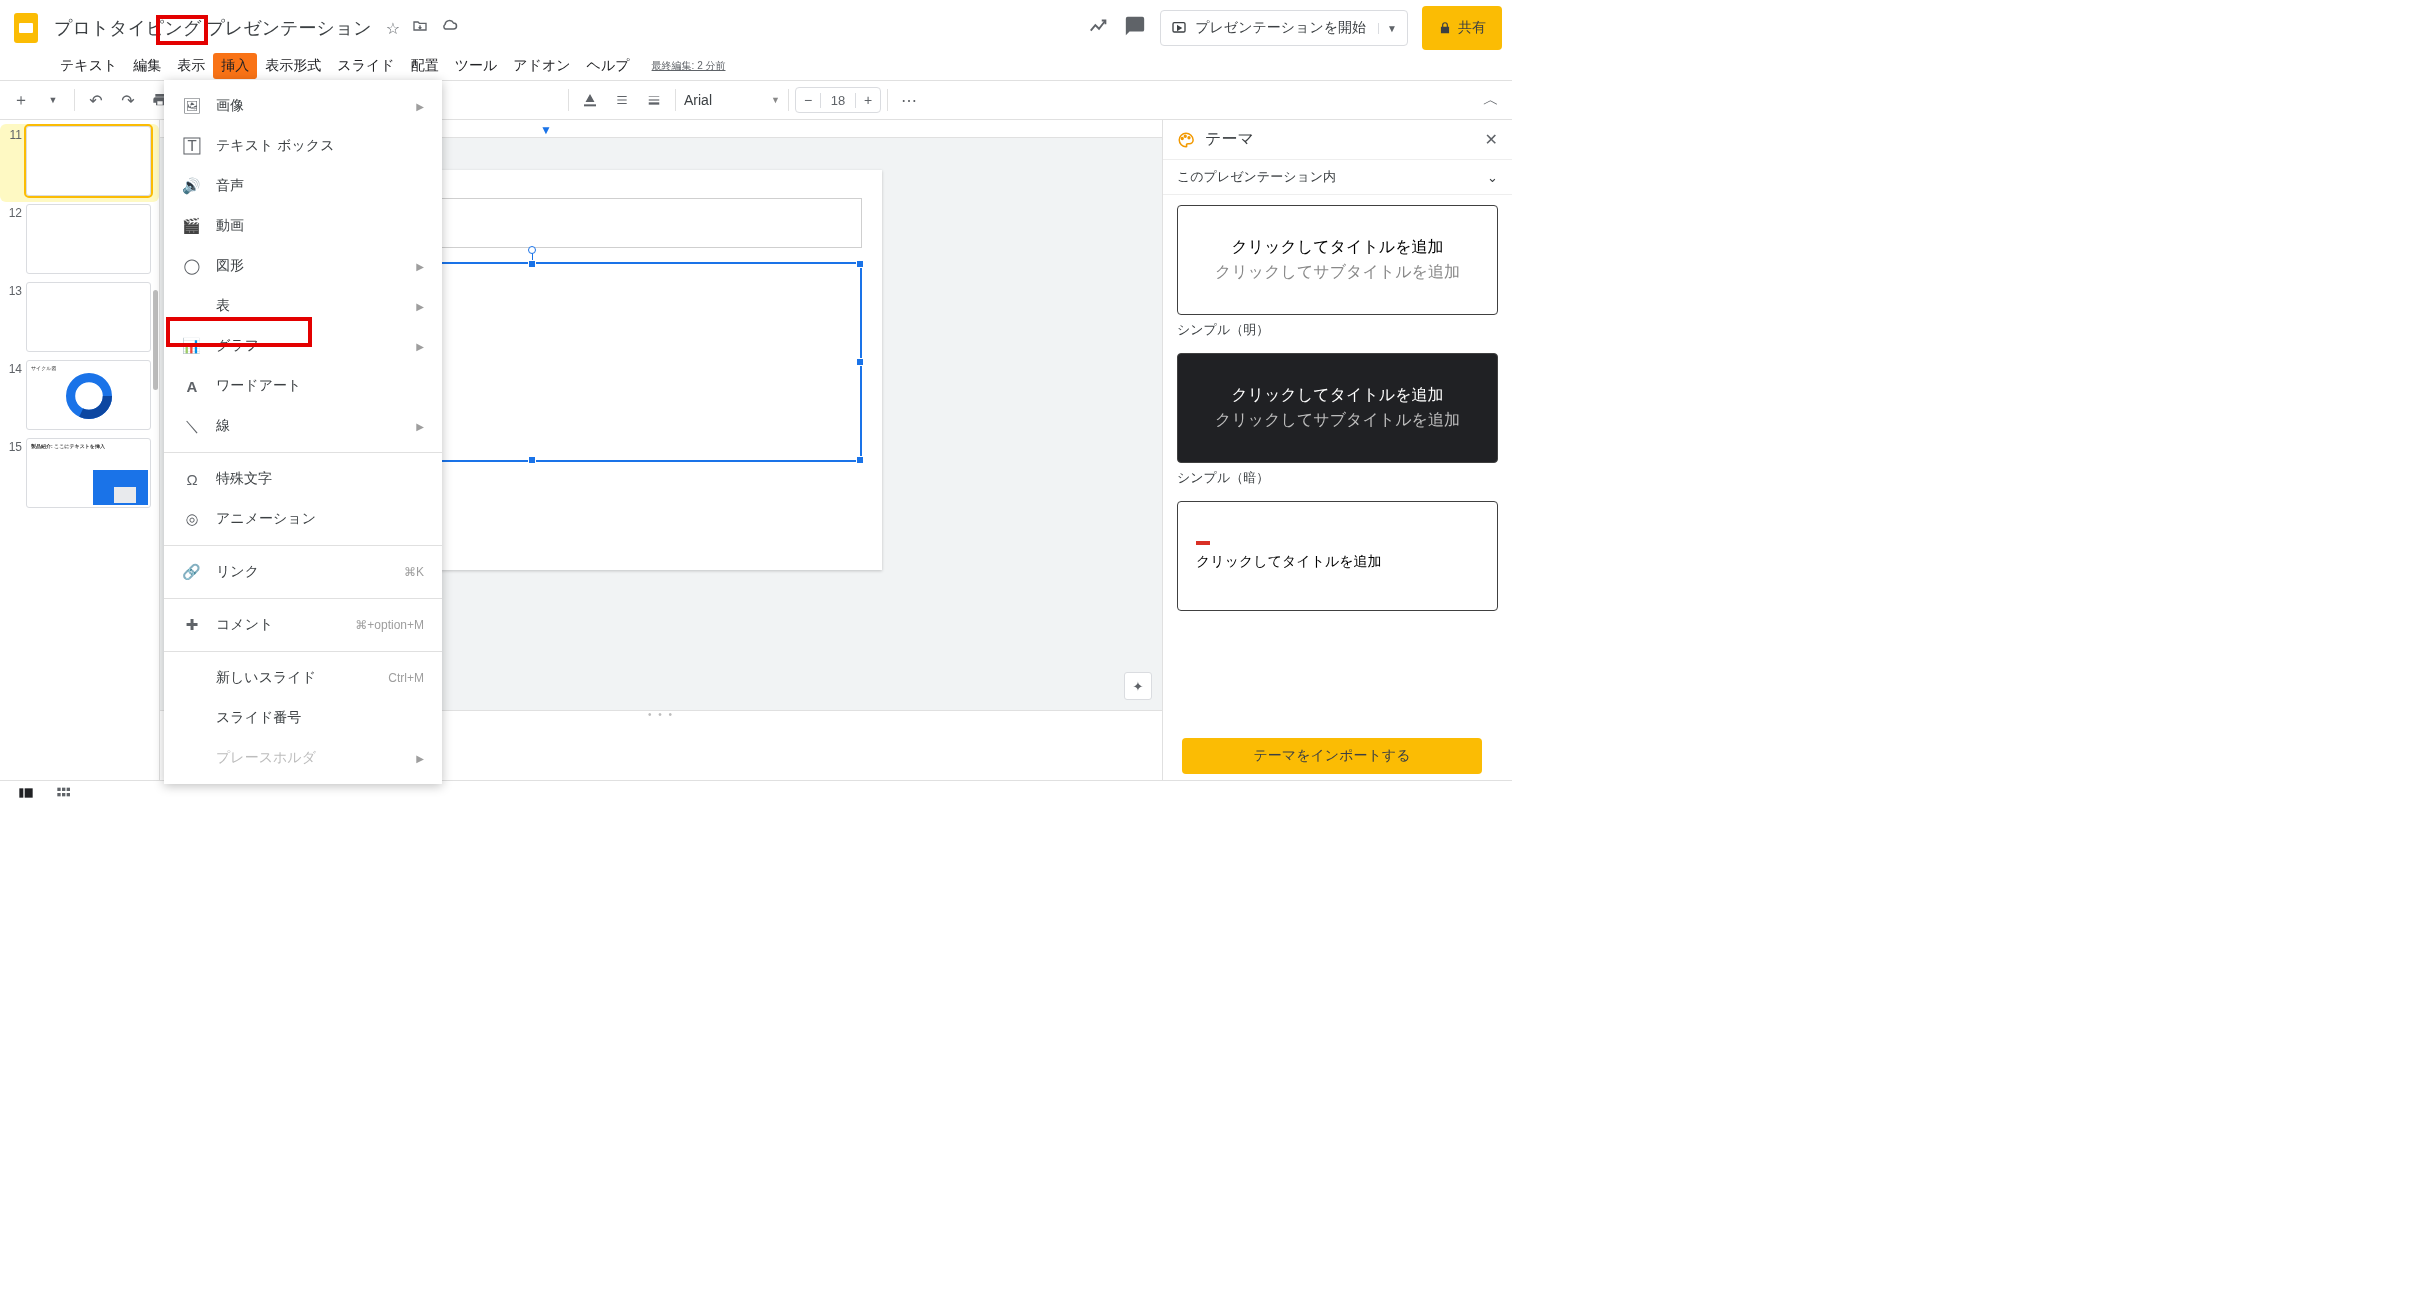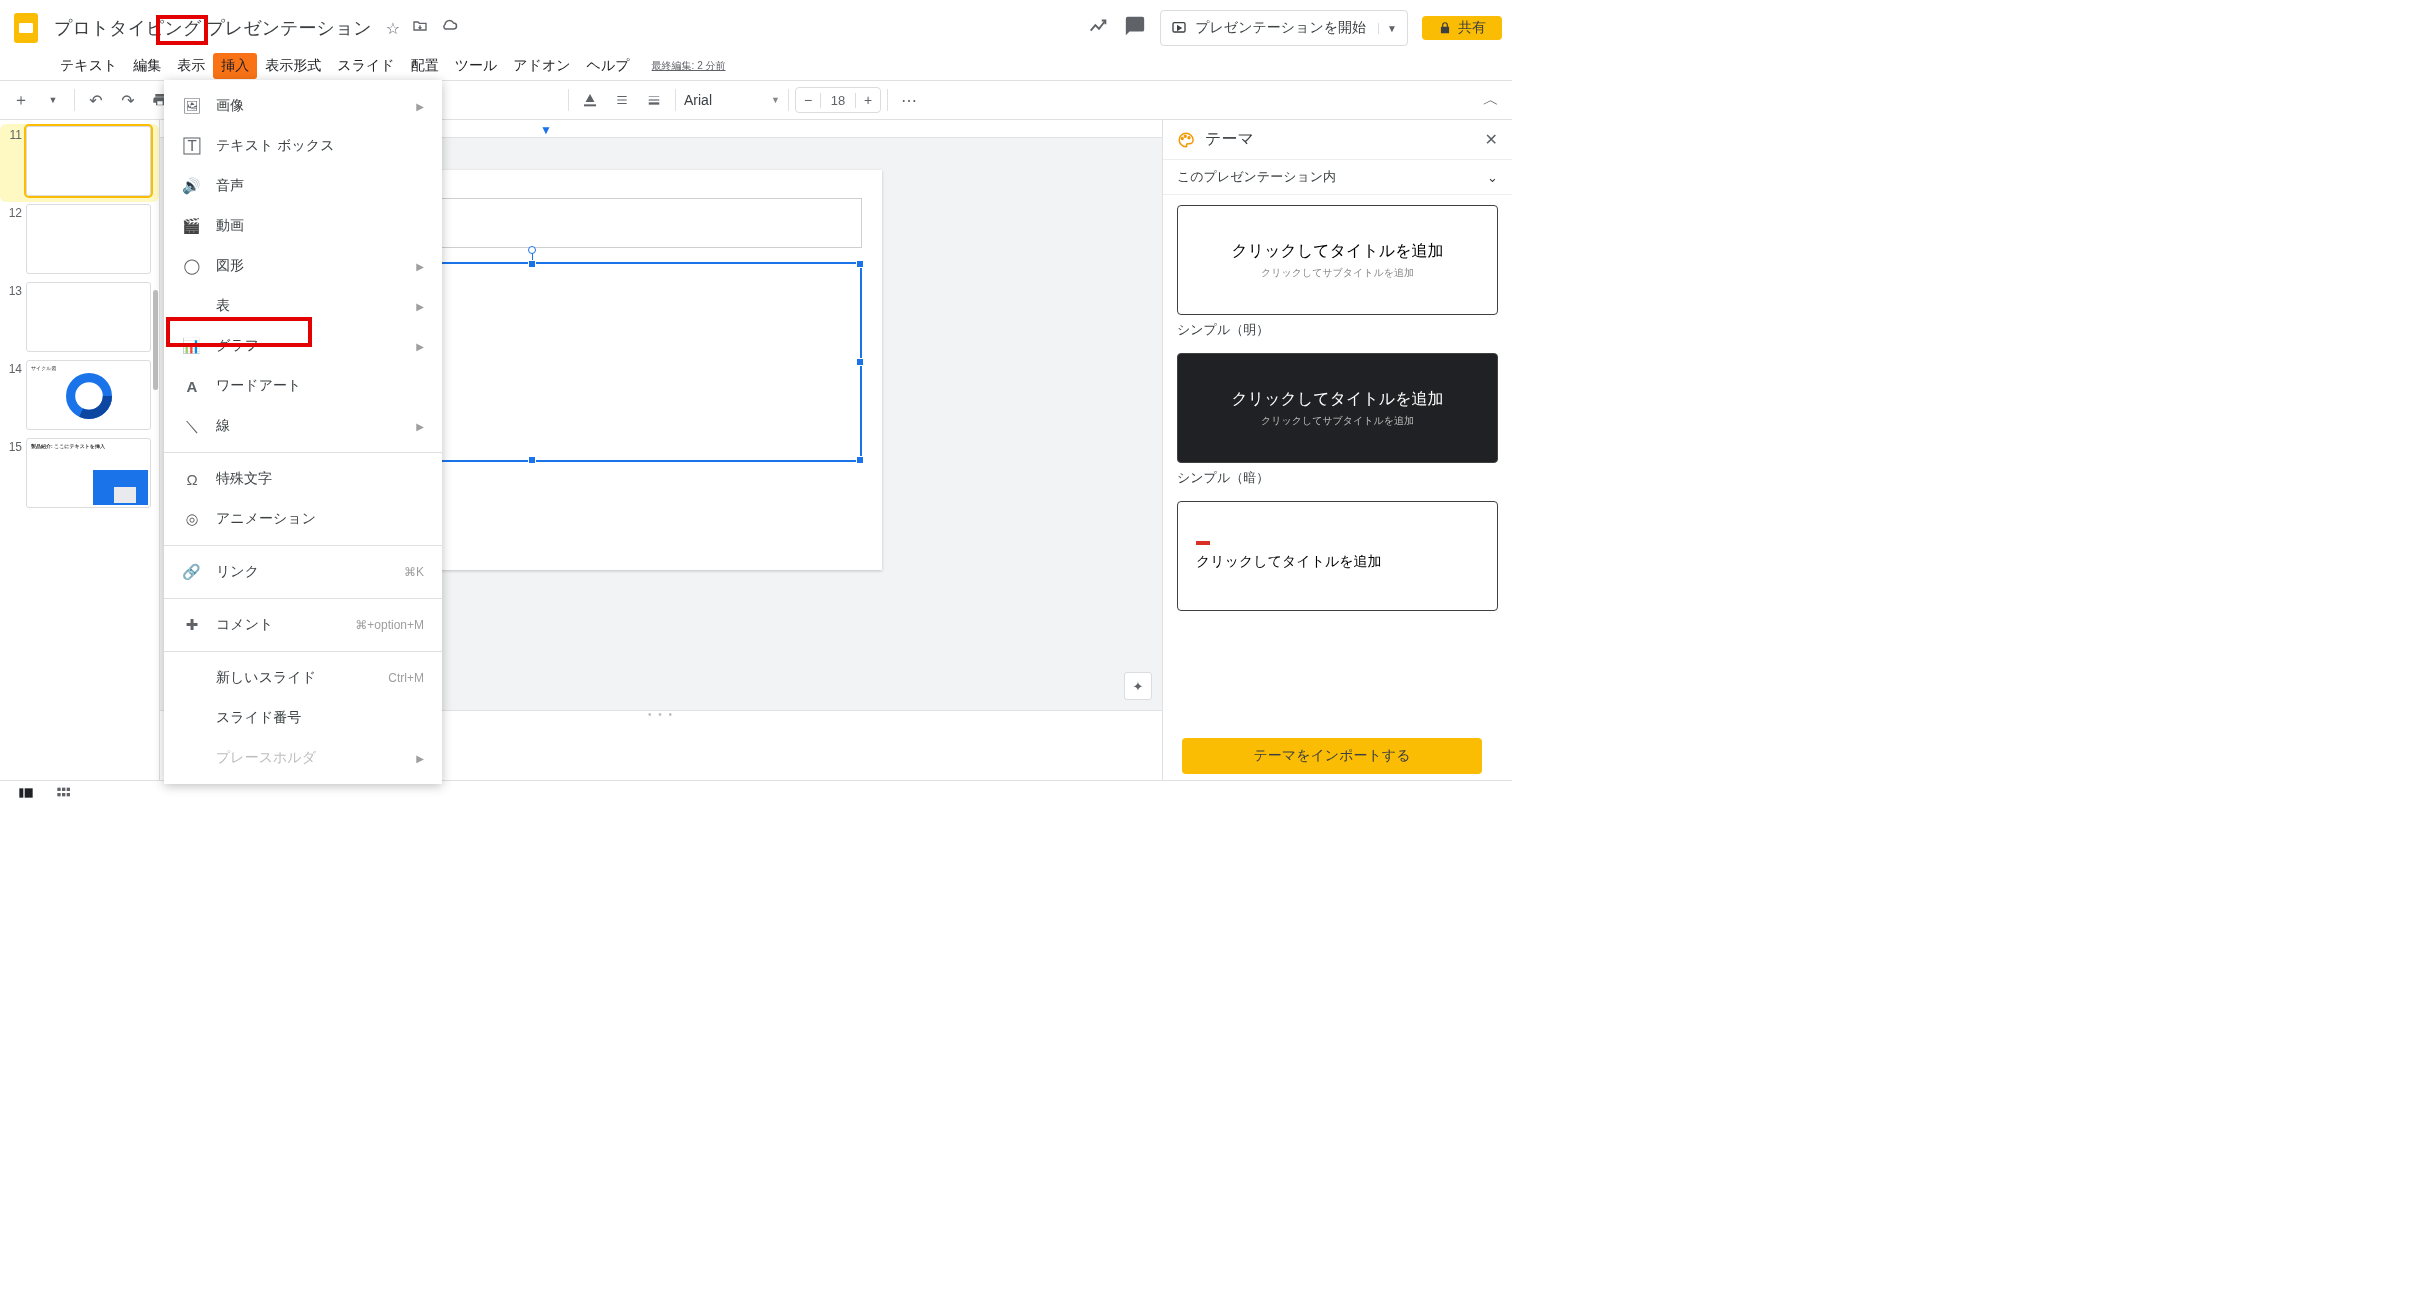--- a/index.html
+++ b/index.html
@@ -11,21 +11,21 @@
   .app-logo svg { width: 36px; height: 36px; }
   .doc-titles { margin-left: 4px; display: flex; align-items: center; }
   .doc-title { font-size: 18px; color: #3c4043; padding: 0 4px; }
   .title-icons { display: flex; align-items: center; gap: 12px; margin-left: 10px; color: #5f6368; }
   .title-icons span { font-size: 16px; cursor: pointer; }
   .spacer { flex: 1; }
   .titlebar-right { display: flex; align-items: center; gap: 14px; }
   .trend-icon, .comment-icon { color: #5f6368; font-size: 20px; cursor: pointer; }
   .present-btn { display: flex; align-items: center; gap: 8px; border: 1px solid #dadce0; border-radius: 4px; height: 36px; padding: 0 10px; color: #3c4043; font-size: 14px; cursor: pointer; }
   .present-drop { border-left: 1px solid #dadce0; padding-left: 8px; margin-left: 4px; font-size: 10px; color: #5f6368;}
-  .share-btn { background: #fbbc04; border-radius: 4px; height: 24px; padding: 0 16px; display: flex; align-items: center; gap: 6px; font-weight: 500; font-size: 14px; color: #3c4043; cursor: pointer; }
+  .share-btn { background: #fbbc04; border-radius: 4px; height: 44px; padding: 0 16px; display: flex; align-items: center; gap: 6px; font-weight: 500; font-size: 14px; color: #3c4043; cursor: pointer; }
 
   
   .menubar { display: flex; align-items: center; padding: 0 0 0 52px; height: 28px; font-size: 14px; color: #202124; }
   .menuitem { padding: 4px 8px; cursor: pointer; border-radius: 3px;}
   .menuitem.active { background: #f97316; }
   .last-edit { margin-left: 14px; font-size: 10px; color: #5f6368; text-decoration: underline; cursor: pointer; }
   .highlight-box { position: absolute; border: 4px solid #e30000; pointer-events: none; z-index: 500; }
 
   
   .toolbar { display: flex; align-items: center; border-top: 1px solid #e0e0e0; border-bottom: 1px solid #e0e0e0; height: 40px; padding: 0 6px; gap: 2px; color: #5f6368; }
@@ -81,21 +81,21 @@
   
   .themepanel { width: 350px; border-left: 1px solid #e0e0e0; display:flex; flex-direction:column; background:#fff;}
   .tp-header{ display:flex; align-items:center; height:40px; padding:0 14px; gap:10px; border-bottom:1px solid #eee;}
   .tp-header .title{ font-size:16px; color:#3c4043;}
   .tp-header .close{ margin-left:auto; cursor:pointer; color:#5f6368; font-size:16px;}
   .tp-sub{ display:flex; align-items:center; justify-content:space-between; padding:8px 14px; font-size:13px; color:#3c4043; border-bottom:1px solid #eee; cursor:pointer;}
   .tp-body{ flex:1; overflow-y:auto; padding:10px 14px 60px;}
   .theme-card{ border:1px solid #404040; border-radius:4px; height:110px; margin-bottom:6px; display:flex; flex-direction:column; align-items:center; justify-content:center; cursor:pointer;}
   .theme-card.dark{ background:#202124; color:#fff;}
   .theme-card .big{ font-size:16px; font-weight:500;}
-  .theme-card .small{ font-size:10px; color:#888; margin-top:4px;}
+  .theme-card .small{ font-size:16px; color:#888; margin-top:4px;}
   .theme-card.dark .small{ color:#bdbdbd;}
   .theme-card.accent{ align-items:flex-start; padding:16px 18px;}
   .theme-card.accent .bar{width:14px; height:4px; background:#d93025; margin-bottom:8px;}
   .theme-label{ font-size:13px; color:#3c4043; margin-bottom:14px;}
   .import-btn{ position:absolute; right:30px; bottom:6px; background:#fbbc04; width:300px; height:36px; border-radius:4px; display:flex; align-items:center; justify-content:center; font-size:14px; color:#3c4043; font-weight:500; cursor:pointer;}
 
   
   .footer{ height:28px; border-top:1px solid #e0e0e0; display:flex; align-items:center; padding:0 18px; gap:22px; color:#5f6368;}
   .footer-icon{ font-size:16px; cursor:pointer;}
 

